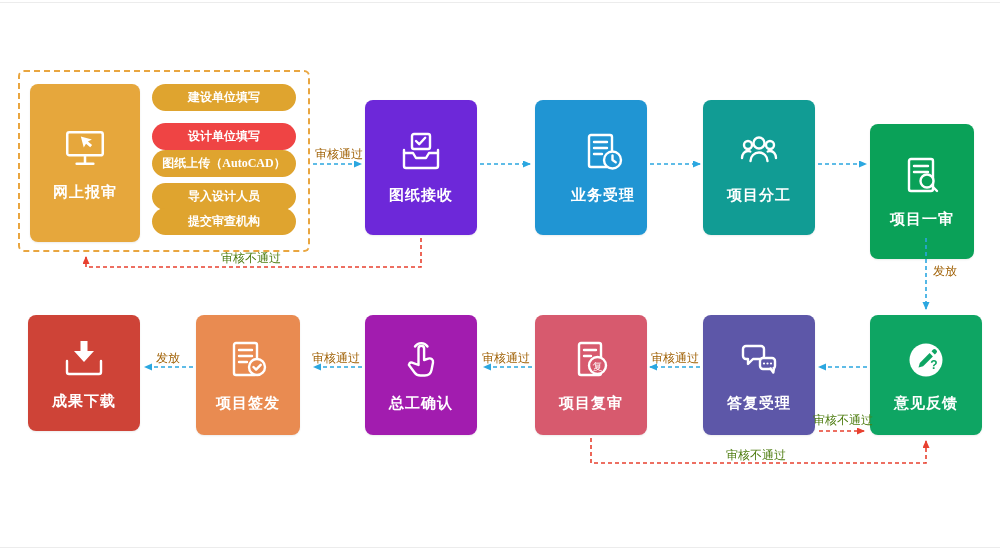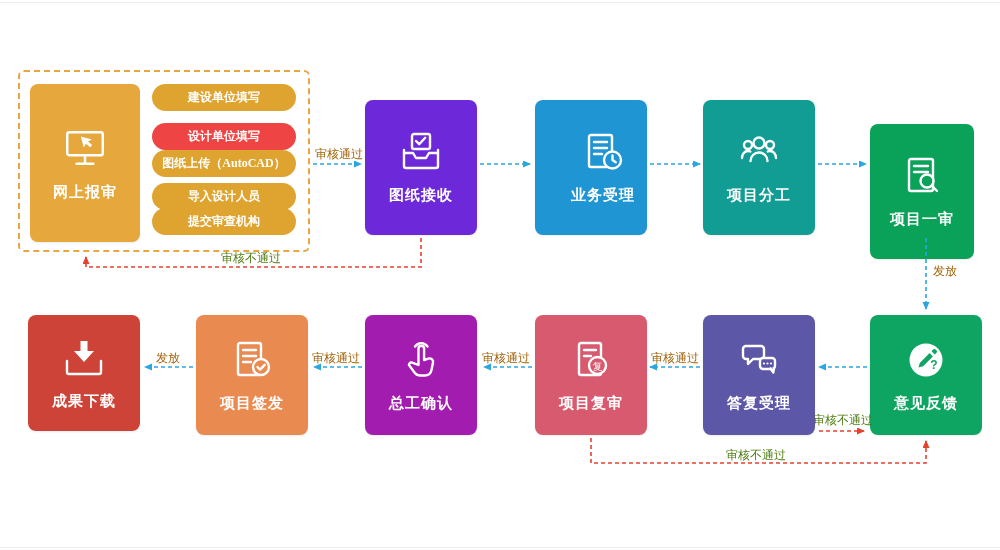--- a/index.html
+++ b/index.html
@@ -109,21 +109,21 @@
   </div>
 
   <div class="node" style="left: 28px; top: 315px; width: 112px; height: 116px; background-color: rgb(206, 67, 55); color: rgb(206, 67, 55);">
     <svg class="icon" width="44" height="44" viewBox="0 0 44 44" fill="none" stroke="#fff" stroke-width="2.4" stroke-linecap="round" stroke-linejoin="round">
       <path d="M18.5 5h7v10h6.5L22 26 12 15h6.5z" fill="#fff" stroke="none"></path>
       <path d="M5 25v11a2 2 0 0 0 2 2h30a2 2 0 0 0 2-2V25"></path>
     </svg>
     <div class="node-label">成果下载</div>
   </div>
 
-  <div class="node" style="left: 196px; top: 315px; width: 112px; height: 120px; background-color: rgb(233, 139, 81); color: rgb(233, 139, 81);">
+  <div class="node" style="left: 196px; top: 315px; width: 104px; height: 120px; background-color: rgb(233, 139, 81); color: rgb(233, 139, 81);">
     <svg class="icon" width="44" height="44" viewBox="0 0 44 44" fill="none" stroke="#fff" stroke-width="2.4" stroke-linecap="round" stroke-linejoin="round">
       <rect x="8" y="5" width="23" height="32" rx="2"></rect>
       <path d="M13 12h13M13 18h13M13 24h8"></path>
       <circle cx="31" cy="29" r="8" fill="currentColor"></circle>
       <path d="M27.5 29l2.6 2.6 4.6-4.8"></path>
     </svg>
     <div class="node-label">项目签发</div>
   </div>
 
   <div class="node" style="left: 365px; top: 315px; width: 112px; height: 120px; background-color: #a21caf; color: rgb(237, 190, 45);">

